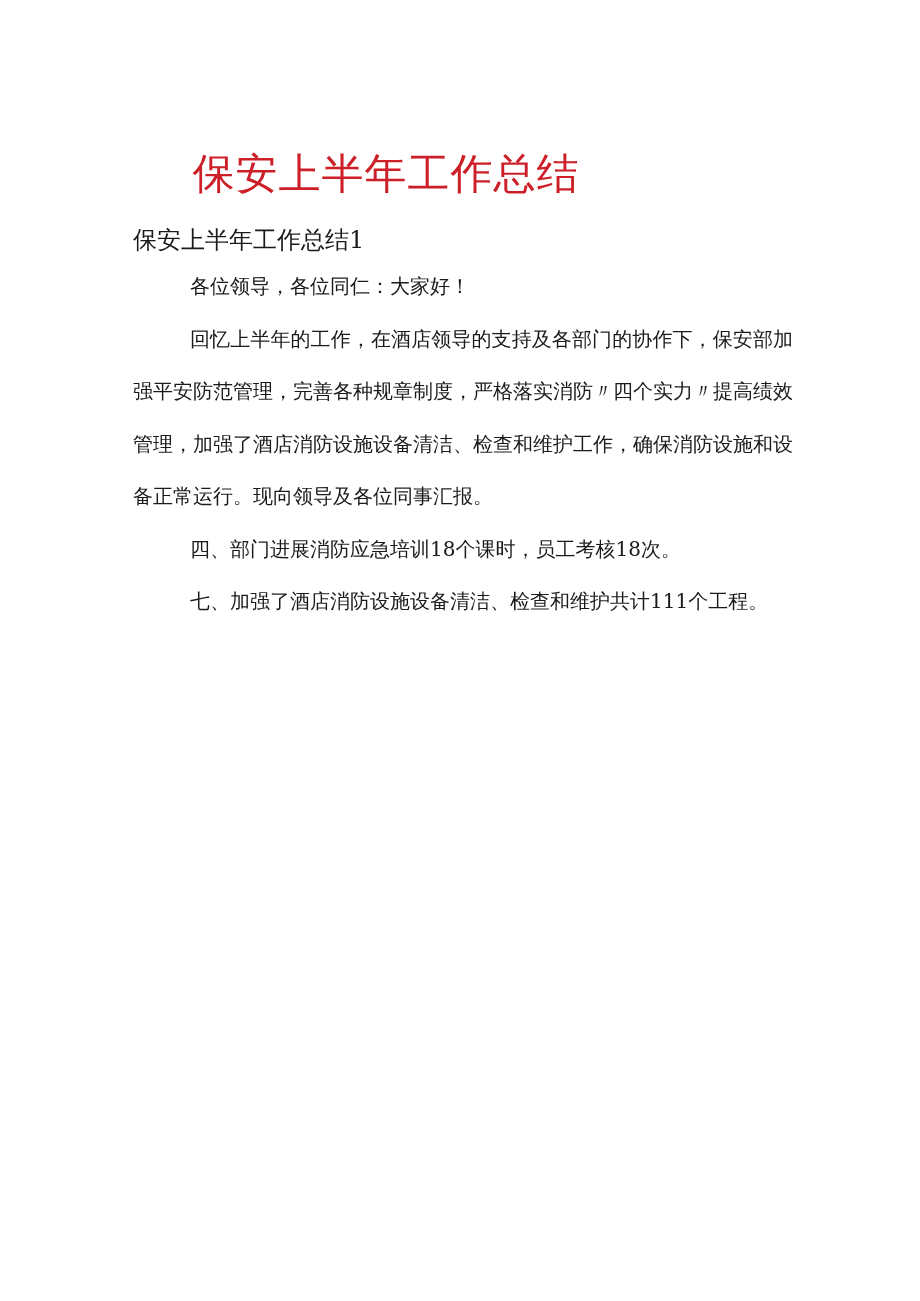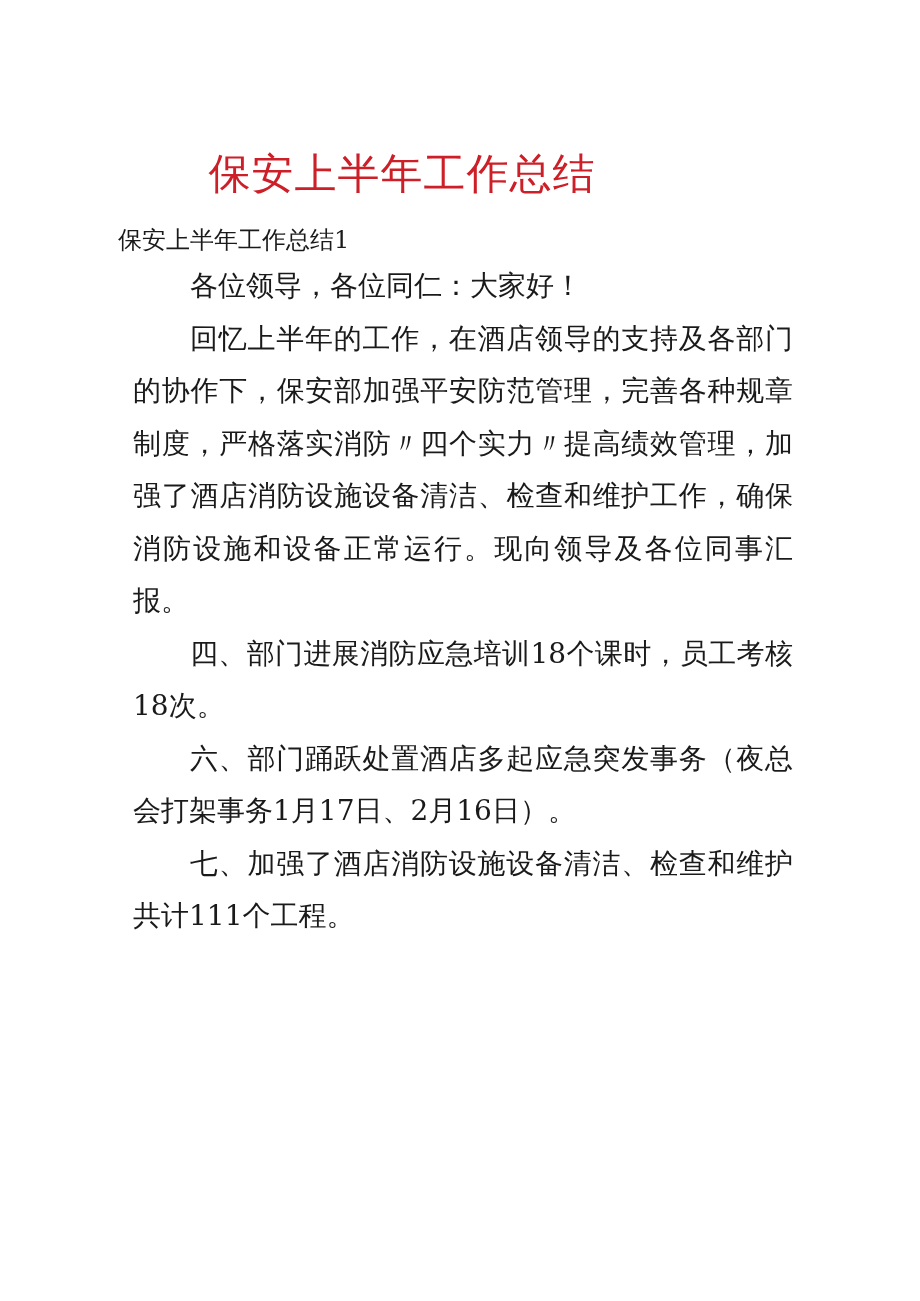--- a/index.html
+++ b/index.html
@@ -16,57 +16,56 @@
     color: #1a1a1a;
   }
   .page {
     position: absolute;
     left: 0; top: 0;
     width: 920px; height: 1301px;
   }
   .title {
     position: absolute;
     top: 146px;
-    left: 16px;
+    left: 0;
     width: 772px;
     text-align: center;
     font-size: 42px;
     line-height: 56px;
     color: #cc1f27;
     letter-spacing: 1px;
   }
   .subtitle {
     position: absolute;
     top: 222px;
-    left: 118px;
+    left: 133px;
     font-size: 24px;
     line-height: 36px;
     color: #1a1a1a;
   }
   .body-text {
     position: absolute;
     left: 133px;
     width: 660px;
-    font-size: 28px;
+    font-size: 20px;
     line-height: 52.5px;
     text-align: justify;
     color: #1a1a1a;
   }
   .para {
     margin: 0;
     text-indent: 57px;
   }
 </style>
 </head>
 <body>
 
 <div class="page">
   <div class="title">保安上半年工作总结</div>
   <div class="subtitle">保安上半年工作总结1</div>
 
   <div class="body-text" style="top:260px;">
     <p class="para">各位领导，各位同仁：大家好！</p>
     <p class="para">回忆上半年的工作，在酒店领导的支持及各部门的协作下，保安部加强平安防范管理，完善各种规章制度，严格落实消防〃四个实力〃提高绩效管理，加强了酒店消防设施设备清洁、检查和维护工作，确保消防设施和设备正常运行。现向领导及各位同事汇报。</p>
     <p class="para">四、部门进展消防应急培训18个课时，员工考核18次。</p>
-    <p class="para">六、部门踊跃处置酒店多起应急突发事务（夜总会打架事务1月17日、2月16日）。</p>
     <p class="para">七、加强了酒店消防设施设备清洁、检查和维护共计111个工程。</p>
   </div>
 </div>
 
 </body></html>

